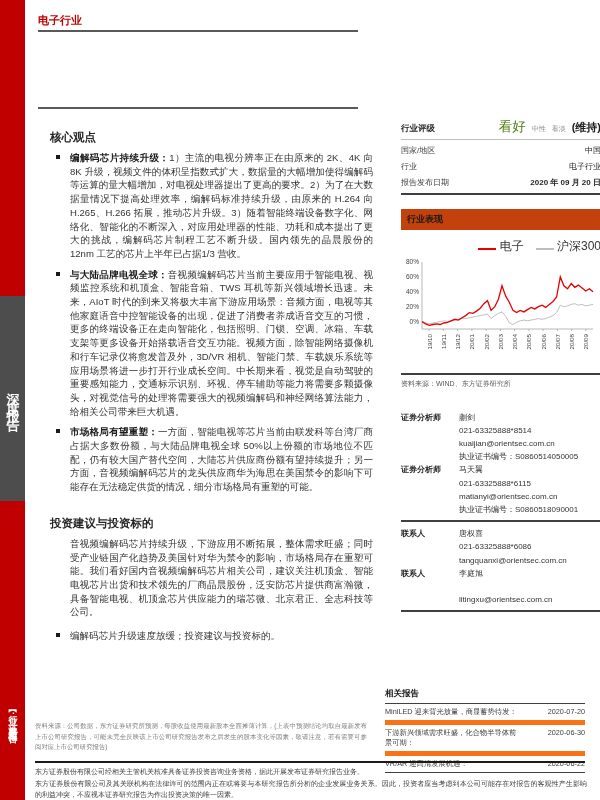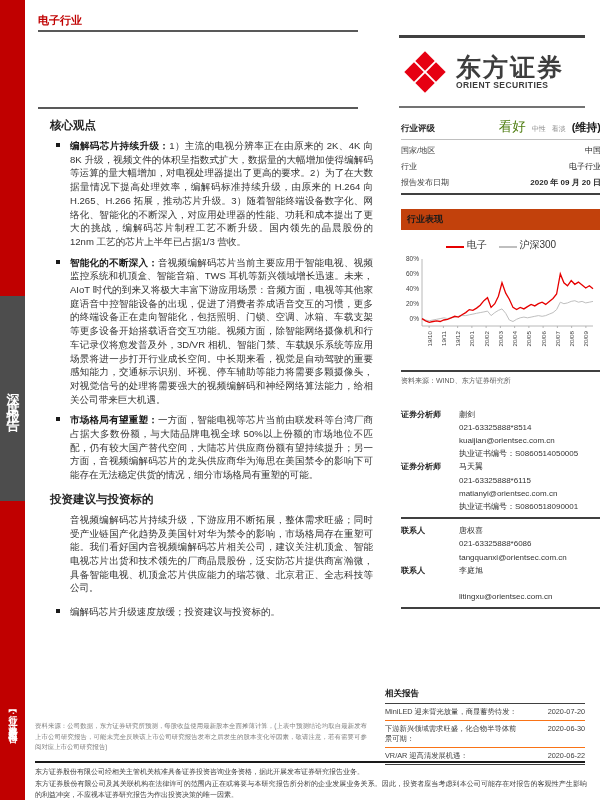--- a/index.html
+++ b/index.html
@@ -22,21 +22,21 @@
          color:#262626;line-height:21px;margin:0;}
   .title-line{position:absolute;left:38px;top:107px;width:320px;height:2px;background:#595959;}
   .logo-box{position:absolute;left:399px;top:35px;width:186px;height:73px;
             border-top:3px solid #404040;border-bottom:2px solid #737373;
             display:flex;align-items:center;gap:9px;box-sizing:border-box;padding-left:4px;}
   .logo-cn{font-size:25px;font-weight:bold;color:#3d3d3d;letter-spacing:2px;line-height:26px;}
   .logo-en{font-size:8.5px;font-weight:bold;color:#3d3d3d;letter-spacing:0.4px;}
 
   
   .left-col{position:absolute;left:50px;top:118px;width:323px;}
-  .sec-h{font-size:11.5px;font-weight:bold;color:#262626;margin:0 0 6px 0;}
+  .sec-h{font-size:11.5px;font-weight:bold;color:#262626;margin:12px 0 6px 0;}
   .bullet{position:relative;padding-left:20px;margin-bottom:7px;}
   .bullet .bm{position:absolute;left:6px;top:4px;width:4px;height:4px;background:#1a1a1a;}
   .btext{font-size:9.55px;line-height:13.7px;color:#333;text-align:justify;}
   .btext b{color:#1a1a1a;}
   .plain{padding-left:20px;margin-bottom:7px;}
   .sec-gap{height:3px;}
 
   
   .right-col{position:absolute;left:401px;top:118px;width:200px;}
   .rating-row{display:flex;align-items:baseline;}
@@ -44,36 +44,36 @@
   .rating-main{font-size:13.5px;font-weight:normal;color:#4d7c0f;margin-right:6px;}
   .rating-opt{font-size:7px;color:#8c8c8c;margin-right:6px;}
   .rating-keep{font-size:11px;font-weight:bold;color:#1a1a1a;}
   .thin-div{border-bottom:1px solid #bfbfbf;margin:3px 0 2px 0;}
   .meta-row{display:flex;justify-content:space-between;font-size:8px;color:#404040;padding:2.6px 0;}
   .meta-row .mv{color:#262626;}
   .meta-row .bold{font-weight:bold;}
   .strong-div{border-bottom:2px solid #404040;margin-top:2px;}
   .perf-bar{background:#c2410c;font-size:9px;font-weight:bold;color:#1a1a1a;
             padding:4px 6px;margin-top:14px;}
-  .legend{display:flex;justify-content:center;align-items:center;gap:12px;
-          font-size:10px;color:#333;margin:8px 0 2px 0;}
+  .legend{display:flex;justify-content:flex-end;align-items:center;gap:12px;
+          font-size:12px;color:#333;margin:8px 0 2px 0;}
   .legend .sw{display:inline-block;width:18px;height:0;border-top:2px solid;}
   .chart-wrap{margin-top:2px;}
   .src-line{border-top:2px solid #404040;font-size:7px;color:#595959;padding-top:4px;margin-top:4px;}
 
   .team{margin-top:22px;font-size:8px;color:#333;}
   .person{display:flex;}
   .person .role{width:58px;font-weight:bold;color:#262626;padding-top:1px;}
   .person .details{flex:1;}
   .person .line{min-height:13.2px;line-height:13.2px;}
 
   .reports{position:absolute;left:385px;top:688px;width:200px;}
   .rep-h{font-size:8.5px;font-weight:bold;color:#1a1a1a;padding-bottom:3px;border-bottom:1.5px solid #404040;}
   .rep-row{display:flex;justify-content:space-between;font-size:7.3px;color:#404040;
-           padding:3px 0;border-bottom:1px solid #f97316;line-height:10px;}
+           padding:3px 0;border-bottom:5px solid #f97316;line-height:10px;}
   .rep-row:last-child{border-bottom:1.5px solid #404040;}
   .rep-t{width:138px;}
   .rep-d{white-space:nowrap;}
 
   
   .footnote{position:absolute;left:35px;top:721px;width:332px;font-size:6.4px;color:#808080;
             line-height:10.6px;text-align:justify;}
   .foot-line{position:absolute;left:35px;top:761px;width:550px;height:2px;background:#1a1a1a;}
   .disclaimer{position:absolute;left:35px;top:767px;width:552px;font-size:7px;color:#404040;
               line-height:10.8px;text-align:justify;}
@@ -94,44 +94,32 @@
     </div>
     <div class="bottom-vert">
       <span>【行业·证券研究报告】</span>
     </div>
   </div>
 
   <div class="cat">电子行业</div>
   <div class="cat-line"></div>
   <div class="title-line"></div>
 
-  <div class="logo-box">
-    <svg width="44" height="44" viewBox="0 0 100 100">
-      <polygon points="50,3 72,25 50,47 28,25" fill="#e60012"></polygon>
-      <polygon points="53,50 75,28 97,50 75,72" fill="#e60012"></polygon>
-      <polygon points="50,53 72,75 50,97 28,75" fill="#e60012"></polygon>
-      <polygon points="3,50 25,28 47,50 25,72" fill="#e60012"></polygon>
-    </svg>
-    <div>
-      <div class="logo-cn">东方证券</div>
-      <div class="logo-en">ORIENT SECURITIES</div>
-    </div>
-  </div>
 
   <div class="left-col">
     <h2 class="sec-h">核心观点</h2>
 
     <div class="bullet">
       <span class="bm"></span>
       <div class="btext"><b>编解码芯片持续升级：</b><span>1）主流的电视分辨率正在由原来的 2K、4K 向 8K 升级，视频文件的体积呈指数式扩大，数据量的大幅增加使得编解码等运算的量大幅增加，对电视处理器提出了更高的要求。2）为了在大数据量情况下提高处理效率，编解码标准持续升级，由原来的 H.264 向 H.265、H.266 拓展，推动芯片升级。3）随着智能终端设备数字化、网络化、智能化的不断深入，对应用处理器的性能、功耗和成本提出了更大的挑战，编解码芯片制程工艺不断升级。国内领先的晶晨股份的 12nm 工艺的芯片上半年已占据1/3 营收。</span></div>
     </div>
 
     <div class="bullet">
       <span class="bm"></span>
-      <div class="btext"><b>智能化的不断深入：</b><span>音视频编解码芯片当前主要应用于智能电视、视频监控系统和机顶盒、智能音箱、TWS 耳机等新兴领域增长迅速。未来，AIoT 时代的到来又将极大丰富下游应用场景：音频方面，电视等其他家庭语音中控智能设备的出现，促进了消费者养成语音交互的习惯，更多的终端设备正在走向智能化，包括照明、门锁、空调、冰箱、车载支架等更多设备开始搭载语音交互功能。视频方面，除智能网络摄像机和行车记录仪将愈发普及外，3D/VR 相机、智能门禁、车载娱乐系统等应用场景将进一步打开行业成长空间。中长期来看，视觉是自动驾驶的重要感知能力，交通标示识别、环视、停车辅助等能力将需要多颗摄像头，对视觉信号的处理将需要强大的视频编解码和神经网络算法能力，给相关公司带来巨大机遇。</span></div>
+      <div class="btext"><b>与大陆品牌电视全球：</b><span>音视频编解码芯片当前主要应用于智能电视、视频监控系统和机顶盒、智能音箱、TWS 耳机等新兴领域增长迅速。未来，AIoT 时代的到来又将极大丰富下游应用场景：音频方面，电视等其他家庭语音中控智能设备的出现，促进了消费者养成语音交互的习惯，更多的终端设备正在走向智能化，包括照明、门锁、空调、冰箱、车载支架等更多设备开始搭载语音交互功能。视频方面，除智能网络摄像机和行车记录仪将愈发普及外，3D/VR 相机、智能门禁、车载娱乐系统等应用场景将进一步打开行业成长空间。中长期来看，视觉是自动驾驶的重要感知能力，交通标示识别、环视、停车辅助等能力将需要多颗摄像头，对视觉信号的处理将需要强大的视频编解码和神经网络算法能力，给相关公司带来巨大机遇。</span></div>
     </div>
 
     <div class="bullet">
       <span class="bm"></span>
       <div class="btext"><b>市场格局有望重塑：</b><span>一方面，智能电视等芯片当前由联发科等台湾厂商占据大多数份额，与大陆品牌电视全球 50%以上份额的市场地位不匹配，仍有较大国产替代空间，大陆芯片供应商份额有望持续提升；另一方面，音视频编解码芯片的龙头供应商华为海思在美国禁令的影响下可能存在无法稳定供货的情况，细分市场格局有重塑的可能。</span></div>
     </div>
 
     <div class="sec-gap"></div>
     <h2 class="sec-h">投资建议与投资标的</h2>
     <div class="plain">

